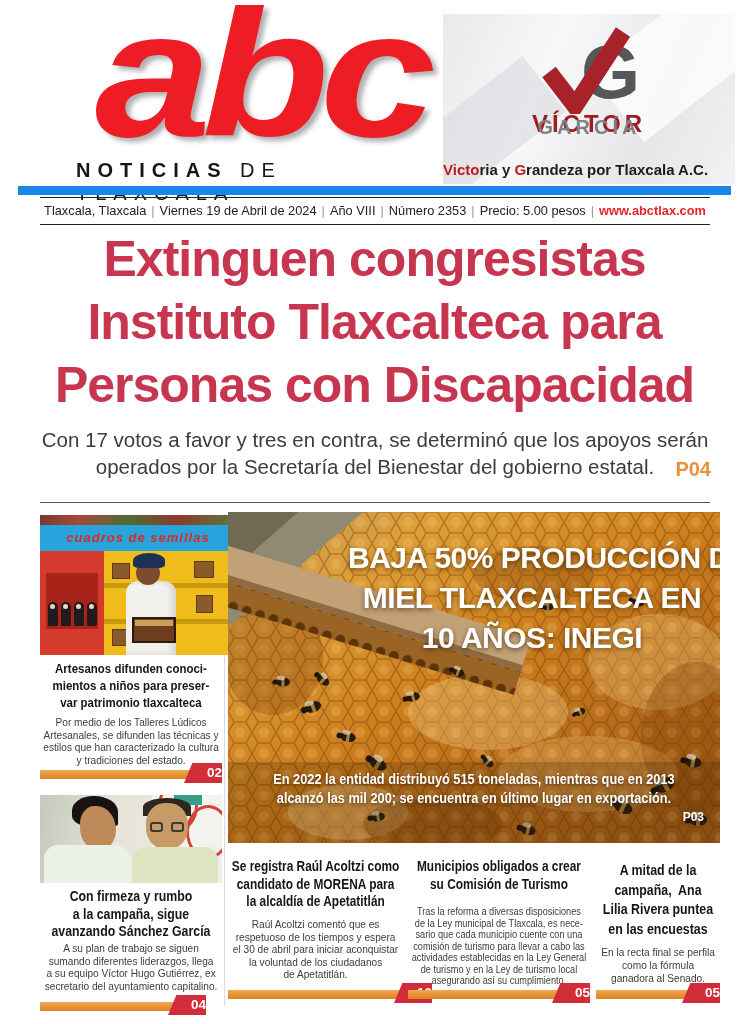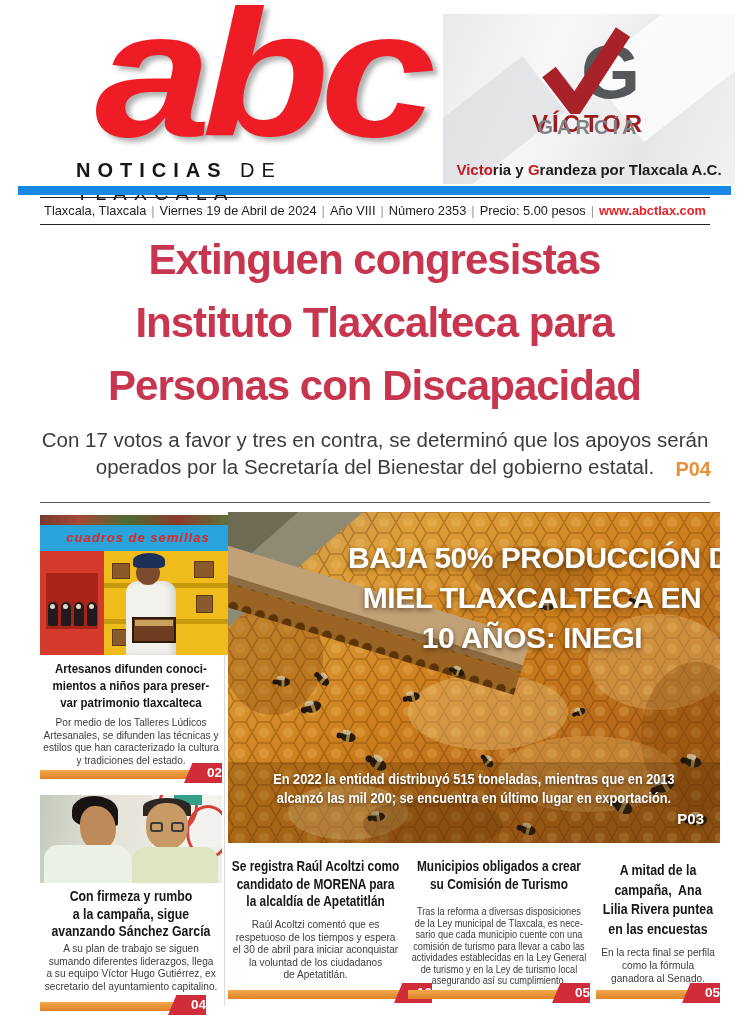--- a/index.html
+++ b/index.html
@@ -22,33 +22,33 @@
       background:linear-gradient(115deg,#e9e9eb 0%,#f8f8f9 35%,#e6e6e9 70%,#f2f2f4 100%);}
   #ad::before{content:"";position:absolute;width:220px;height:90px;background:rgba(255,255,255,.75);
       transform:rotate(-38deg);left:150px;top:-20px;}
   #ad::after{content:"";position:absolute;width:180px;height:70px;background:rgba(215,215,220,.55);
       transform:rotate(-38deg);left:-60px;top:90px;}
   #ad .mono{position:absolute;left:76px;top:8px;width:140px;height:92px;z-index:2;}
   #ad .n1{position:absolute;top:96px;left:0;width:100%;text-align:center;font-size:24px;
       letter-spacing:4px;font-weight:bold;color:#9c1d22;z-index:2;}
   #ad .n2{position:absolute;top:102px;left:0;width:100%;text-align:center;font-size:20px;
       letter-spacing:4px;font-weight:bold;color:#7f8184;z-index:2;}
-  #ad .slogan{position:absolute;bottom:6px;left:0;width:100%;text-align:center;font-size:15px;
+  #ad .slogan{position:absolute;bottom:6px;left:0;width:100%;font-size:15px;
       font-weight:800;color:#1c1c1c;z-index:2;}
   #ad .slogan .red{color:#c2191f;}
 
   
   #dateline{left:40px;top:197px;width:670px;height:26px;line-height:26px;text-align:center;
       font-size:12.8px;color:#222;border-top:1px solid #222;border-bottom:1px solid #222;}
   #dateline .b{font-weight:normal;}
   #dateline .sep{color:#999;padding:0 5px;font-weight:400;}
   #dateline .url{color:#e8232a;font-weight:bold;text-decoration:none;}
 
   
-  #lead-head{left:0;top:228px;width:749px;text-align:center;font-size:42px;line-height:63px;
+  #lead-head{left:0;top:228px;width:749px;text-align:center;font-size:50px;line-height:63px;
       font-weight:800;letter-spacing:-1px;color:#c7354f;}
   #lead-deck{left:40px;top:426px;width:670px;text-align:center;font-size:20.5px;line-height:27px;
       color:#3c3c3c;}
   #lead-page{right:38px;top:458px;font-size:20px;font-weight:800;color:#e8913c;}
   #rule1{left:40px;top:502px;width:670px;height:1px;background:#555;}
   #vline{left:224px;top:514px;width:1px;height:492px;background:#e2d6d6;}
 
   
   .shead{font-weight:800;color:#161616;text-align:center;transform-origin:0 0;}
   .sbody{color:#3c3c3c;text-align:center;transform-origin:0 0;}
@@ -130,21 +130,21 @@
   #photo2 .body2{position:absolute;left:92px;top:52px;width:86px;height:36px;background:#dde6c0;
       border-radius:14px 14px 0 0;}
 
   
   #feature{left:228px;top:512px;width:492px;height:331px;overflow:hidden;}
   #feat-head{left:120px;top:26px;width:368px;text-align:center;font-size:30px;line-height:40px;
       font-weight:800;color:#ffffff;letter-spacing:-.5px;text-shadow:0 2px 5px rgba(60,30,0,.65);}
   #feat-caption{left:0;top:258px;width:559px;text-align:center;font-size:14.5px;line-height:18.5px;
       font-weight:bold;color:#fff;transform:scaleX(.88);transform-origin:0 0;
       text-shadow:0 1px 4px rgba(50,25,0,.75);}
-  #feat-page{right:16px;top:298px;font-size:15px;font-weight:800;color:#fff;
+  #feat-page{right:16px;top:298px;font-size:12px;font-weight:800;color:#fff;
       text-shadow:0 1px 4px rgba(50,25,0,.75);}
 </style>
 </head>
 <body>
 
 <div class="page">
 
   <div class="abs" id="logo">abc</div>
   <div class="abs" id="tagline">
     <span class="t1">NOTICIAS</span><span class="t2"> DE TLAXCALA</span>

